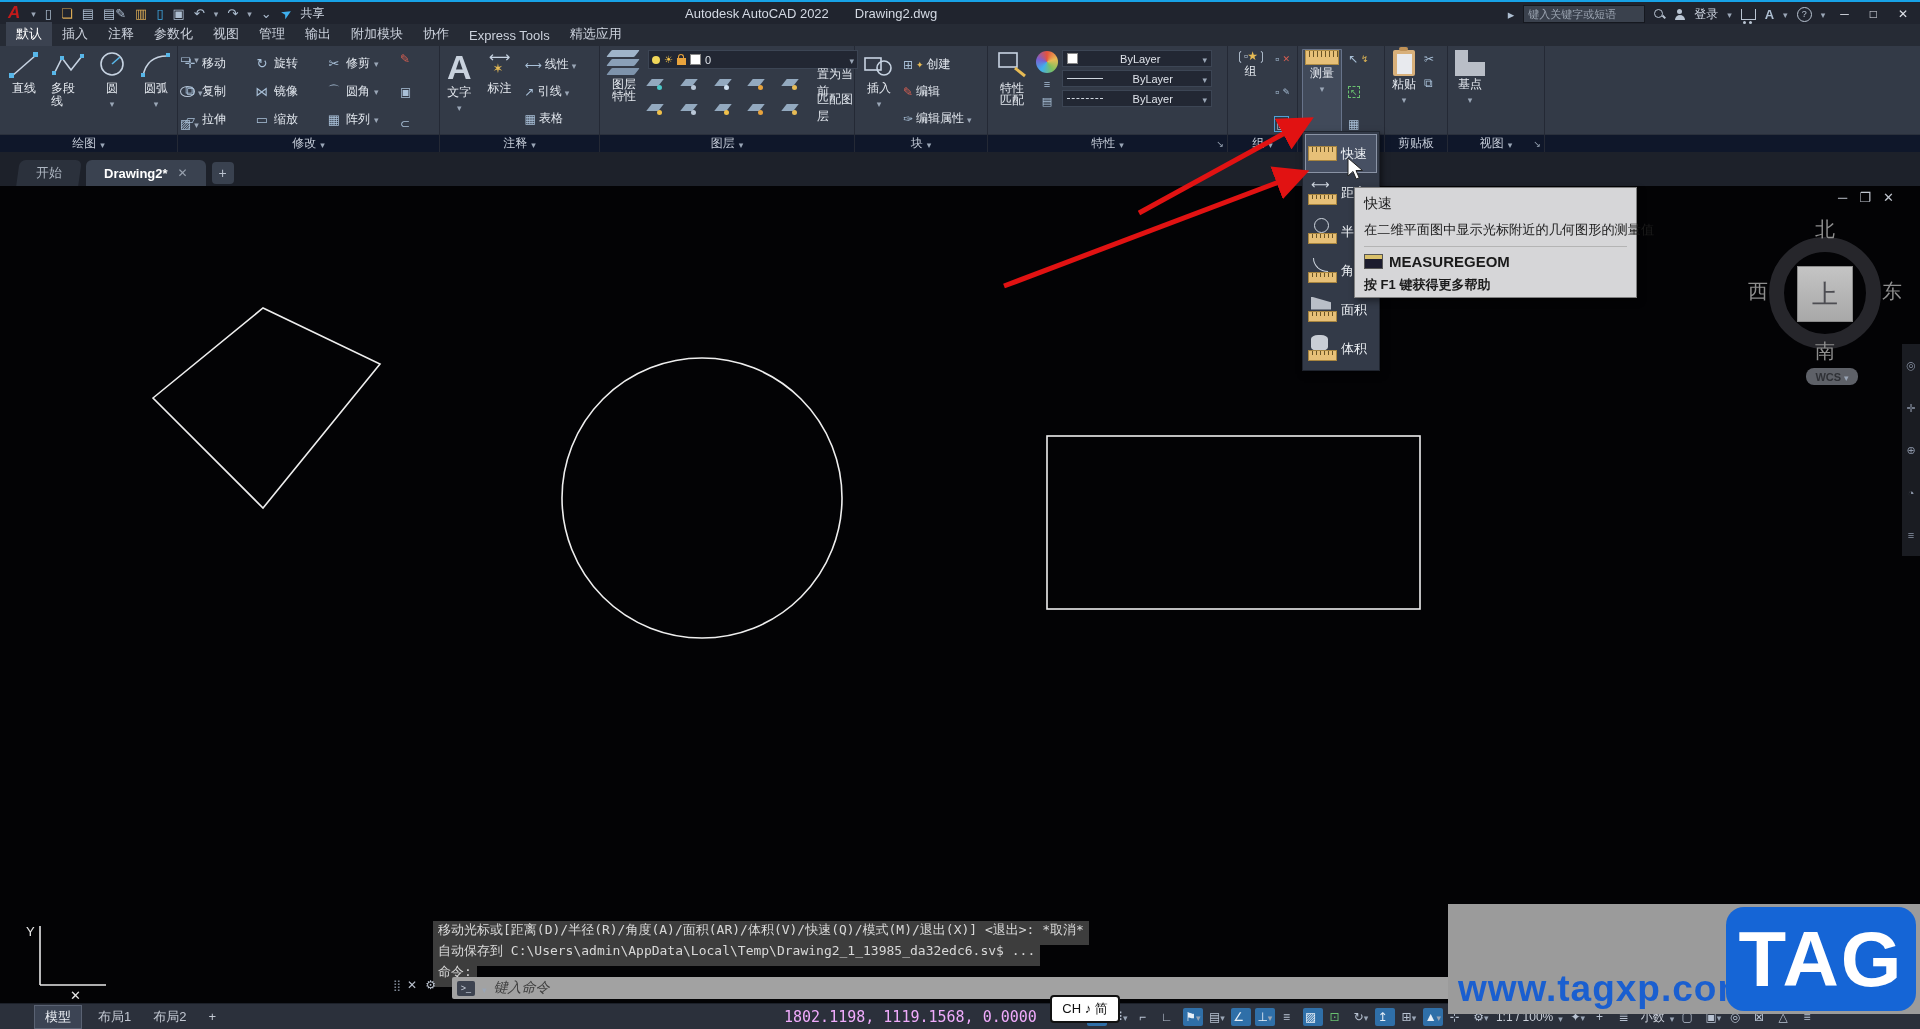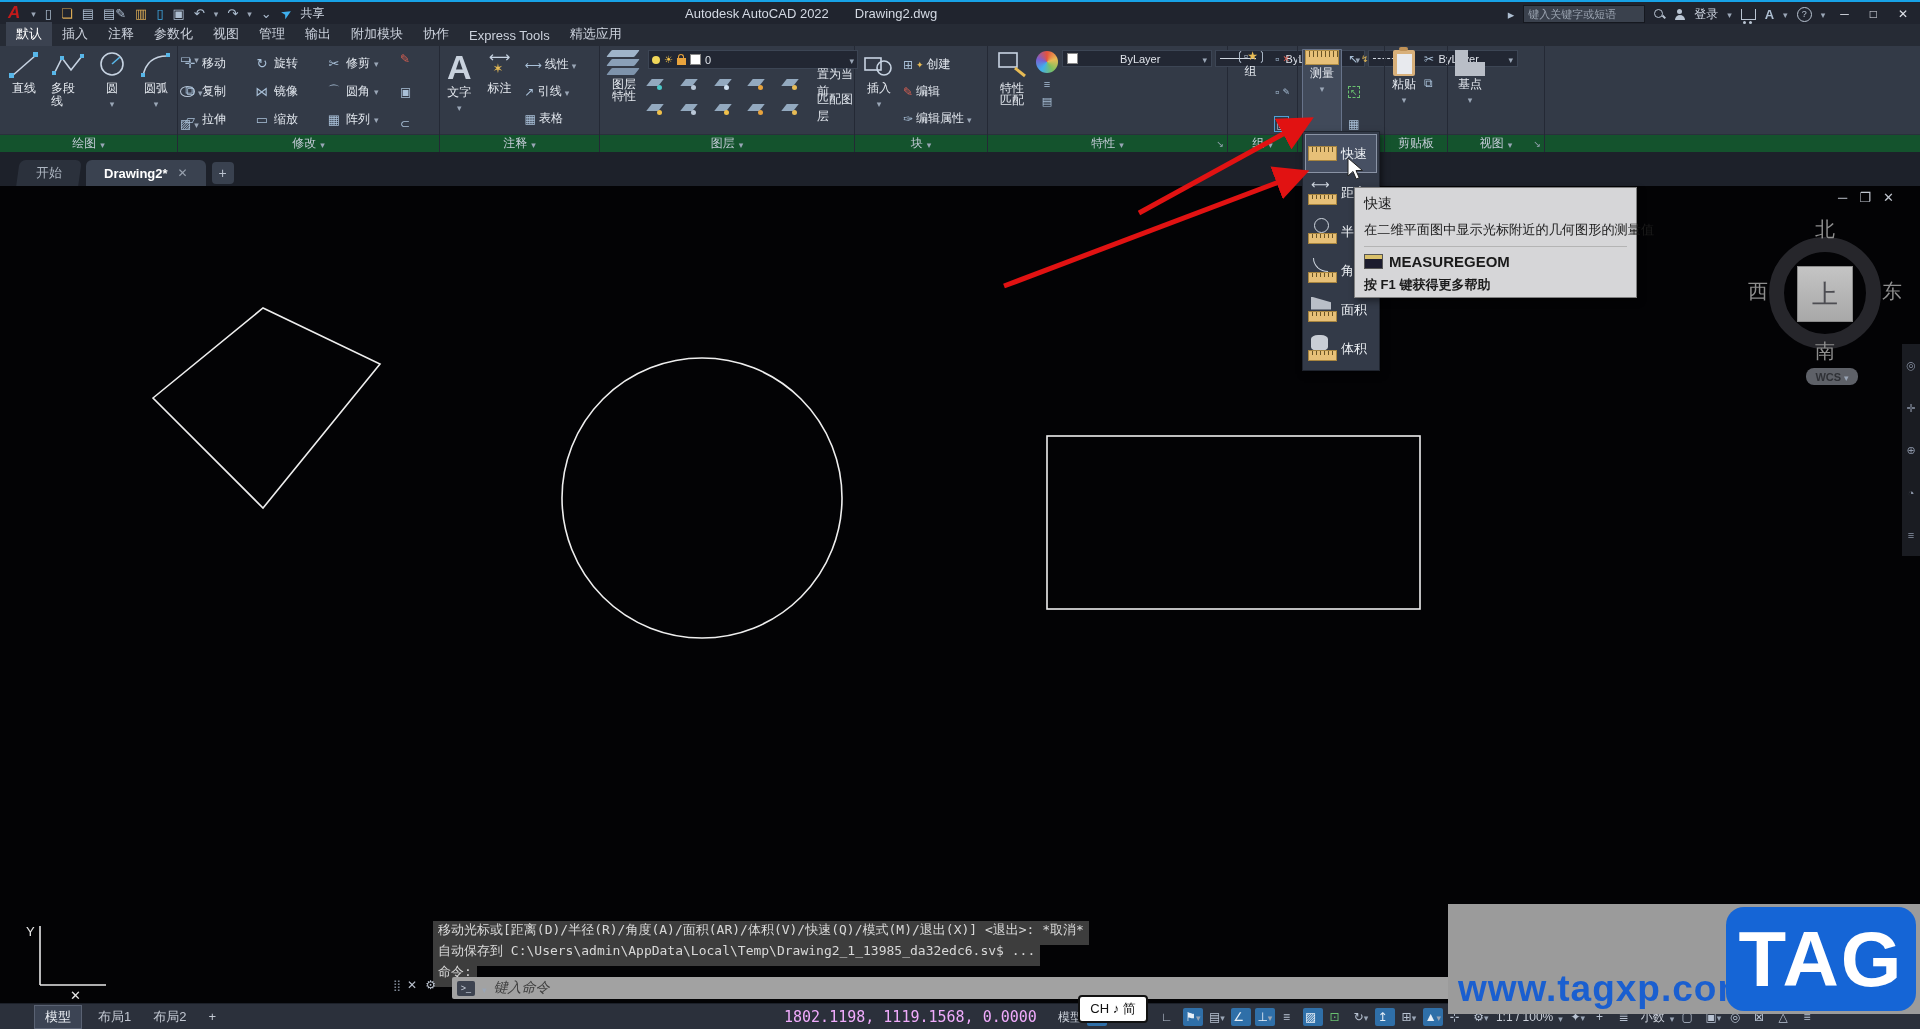--- a/index.html
+++ b/index.html
@@ -29,21 +29,21 @@
   .qmark{width:13px;height:13px;border:1.4px solid #b9c4d2;border-radius:50%;display:flex;align-items:center;justify-content:center;font-size:9px;color:#b9c4d2;}
   .winbtn{font-size:12px;color:#dfe3ea;padding:0 6px;}
   
   #tabrow{position:absolute;left:0;top:24px;width:1920px;height:22px;background:#262b35;display:flex;align-items:flex-end;padding-left:6px;box-sizing:border-box;}
   .rtab{padding:3px 10px;font-size:13px;color:#ccd2dd;}
   .rtab.active{background:#3b4250;color:#fff;}
   
   #ribbon{position:absolute;left:0;top:46px;width:1920px;height:106px;background:#333a47;display:flex;}
   .panel{position:relative;box-sizing:border-box;height:106px;border-right:1px solid #242935;display:flex;flex-direction:column;flex:0 0 auto;}
   .pbody{height:88px;box-sizing:border-box;display:flex;padding:3px 4px 0;gap:4px;}
-  .plabel{height:18px;box-sizing:border-box;display:flex;align-items:center;justify-content:center;gap:4px;color:#c3cad6;font-size:12px;background:#14532d;border-top:1px solid #2a303c;}
+  .plabel{height:18px;box-sizing:border-box;display:flex;align-items:center;justify-content:center;gap:4px;color:#c3cad6;font-size:12px;background:#0f172a;border-top:1px solid #2a303c;}
   .launcher{position:absolute;right:3px;bottom:3px;font-size:9px;color:#9aa6b6;}
   .bigbtn{display:flex;flex-direction:column;align-items:center;gap:2px;color:#e6eaf0;font-size:12px;padding:1px 3px;line-height:13px;}
   .bigbtn .two{display:flex;flex-direction:column;align-items:center;line-height:12px;}
   .dico{width:34px;height:30px;stroke:#c7d3e2;stroke-width:1.6;fill:none;}
   .dico .nd{fill:#58b6e8;stroke:none;}
   .smallcol{display:flex;flex-direction:column;justify-content:space-between;padding:2px 0;}
   .sbtn{display:flex;align-items:center;gap:3px;height:16px;font-size:12px;color:#b9c6d6;}
   .oval{width:13px;height:9px;border:1.6px solid #b9c6d6;border-radius:50%;display:inline-block;}
   .modgrid{display:grid;grid-template-columns:repeat(3,72px);grid-auto-rows:28px;align-items:center;}
   .mitem{display:flex;align-items:center;gap:4px;font-size:12px;color:#e2e7ee;}
@@ -156,21 +156,21 @@
   #tooltip .tt-sep{border-top:1px solid #b4b4b4;margin:4px 0 6px;}
   #tooltip .tt-cmd{display:flex;align-items:center;gap:6px;font-size:15px;font-weight:bold;margin-bottom:6px;}
   .cmdico{width:17px;height:13px;background:#1c1c2e;border:1px solid #555;position:relative;}
   .cmdico::before{content:"";position:absolute;left:0;top:0;width:100%;height:4px;background:#d9c06a;}
   #tooltip .tt-help{font-size:13px;font-weight:bold;}
   
   #cursor{position:absolute;left:1346px;top:157px;z-index:95;}
   #arrows{position:absolute;left:0;top:0;z-index:90;pointer-events:none;}
   
   #imebadge{position:absolute;left:1050px;top:995px;width:66px;height:24px;background:#fff;border:2px solid #111;border-radius:4px;
-            display:flex;align-items:center;justify-content:center;font-size:13px;color:#111;z-index:65;margin-left:28px;}
+            display:flex;align-items:center;justify-content:center;font-size:13px;color:#111;z-index:65;}
   
   #watermark{position:absolute;left:1448px;top:904px;width:472px;height:110px;background:#9b9b9b;z-index:80;overflow:hidden;}
   .wm-site{position:absolute;left:8px;top:2px;font-size:52px;font-weight:bold;color:#dd0500;letter-spacing:2px;
            text-shadow:0 0 3px #fff,0 0 3px #fff;white-space:nowrap;}
   .wm-url{position:absolute;left:10px;top:64px;font-size:37px;font-weight:bold;color:#1a5fd0;letter-spacing:1px;}
   .wm-logo{position:absolute;left:278px;top:3px;width:190px;height:104px;background:#1565d6;border-radius:18px;
            display:flex;align-items:center;justify-content:center;font-size:78px;font-weight:bold;color:#fff;letter-spacing:2px;}
 </style>
 </head>
 <body>
@@ -501,21 +501,21 @@
           <span class="two">
               <span>特性</span>
               <span>匹配</span>
             </span>
         </div>
         <div style="display:flex;flex-direction:column;gap:5px;align-items:center;padding-top:2px">
           <span class="wheel"></span>
           <span class="rowg">≡</span>
           <span class="rowg">▤</span>
         </div>
-        <div style="display:flex;flex-direction:row;gap:3px;padding-top:1px">
+        <div style="display:flex;flex-direction:column;gap:3px;padding-top:1px">
           <div class="combo">
               <span class="swatch"></span>
               <span class="val">ByLayer</span>
               <span class="caret"></span>
             </div>
           <div class="combo">
               <span class="line"></span>
               <span class="val">ByLayer</span>
               <span class="caret"></span>
             </div>

